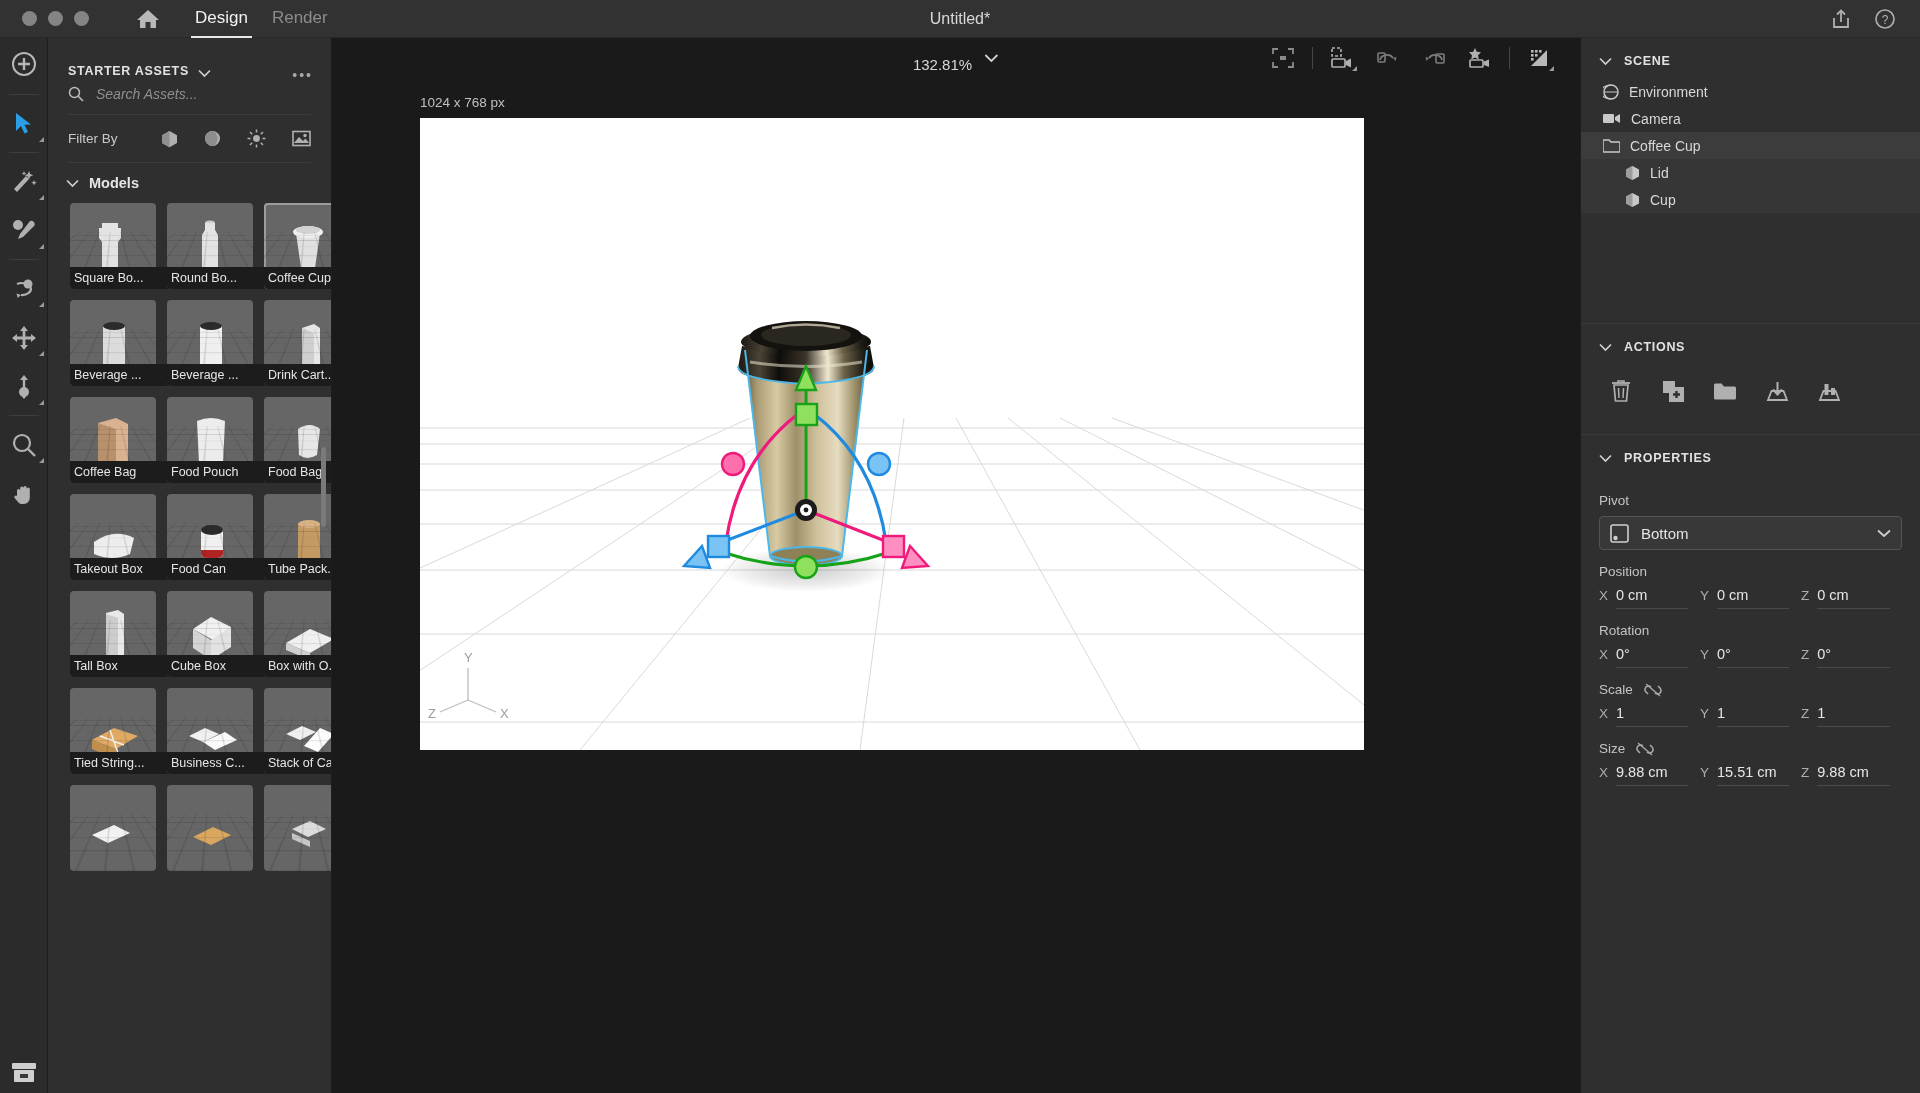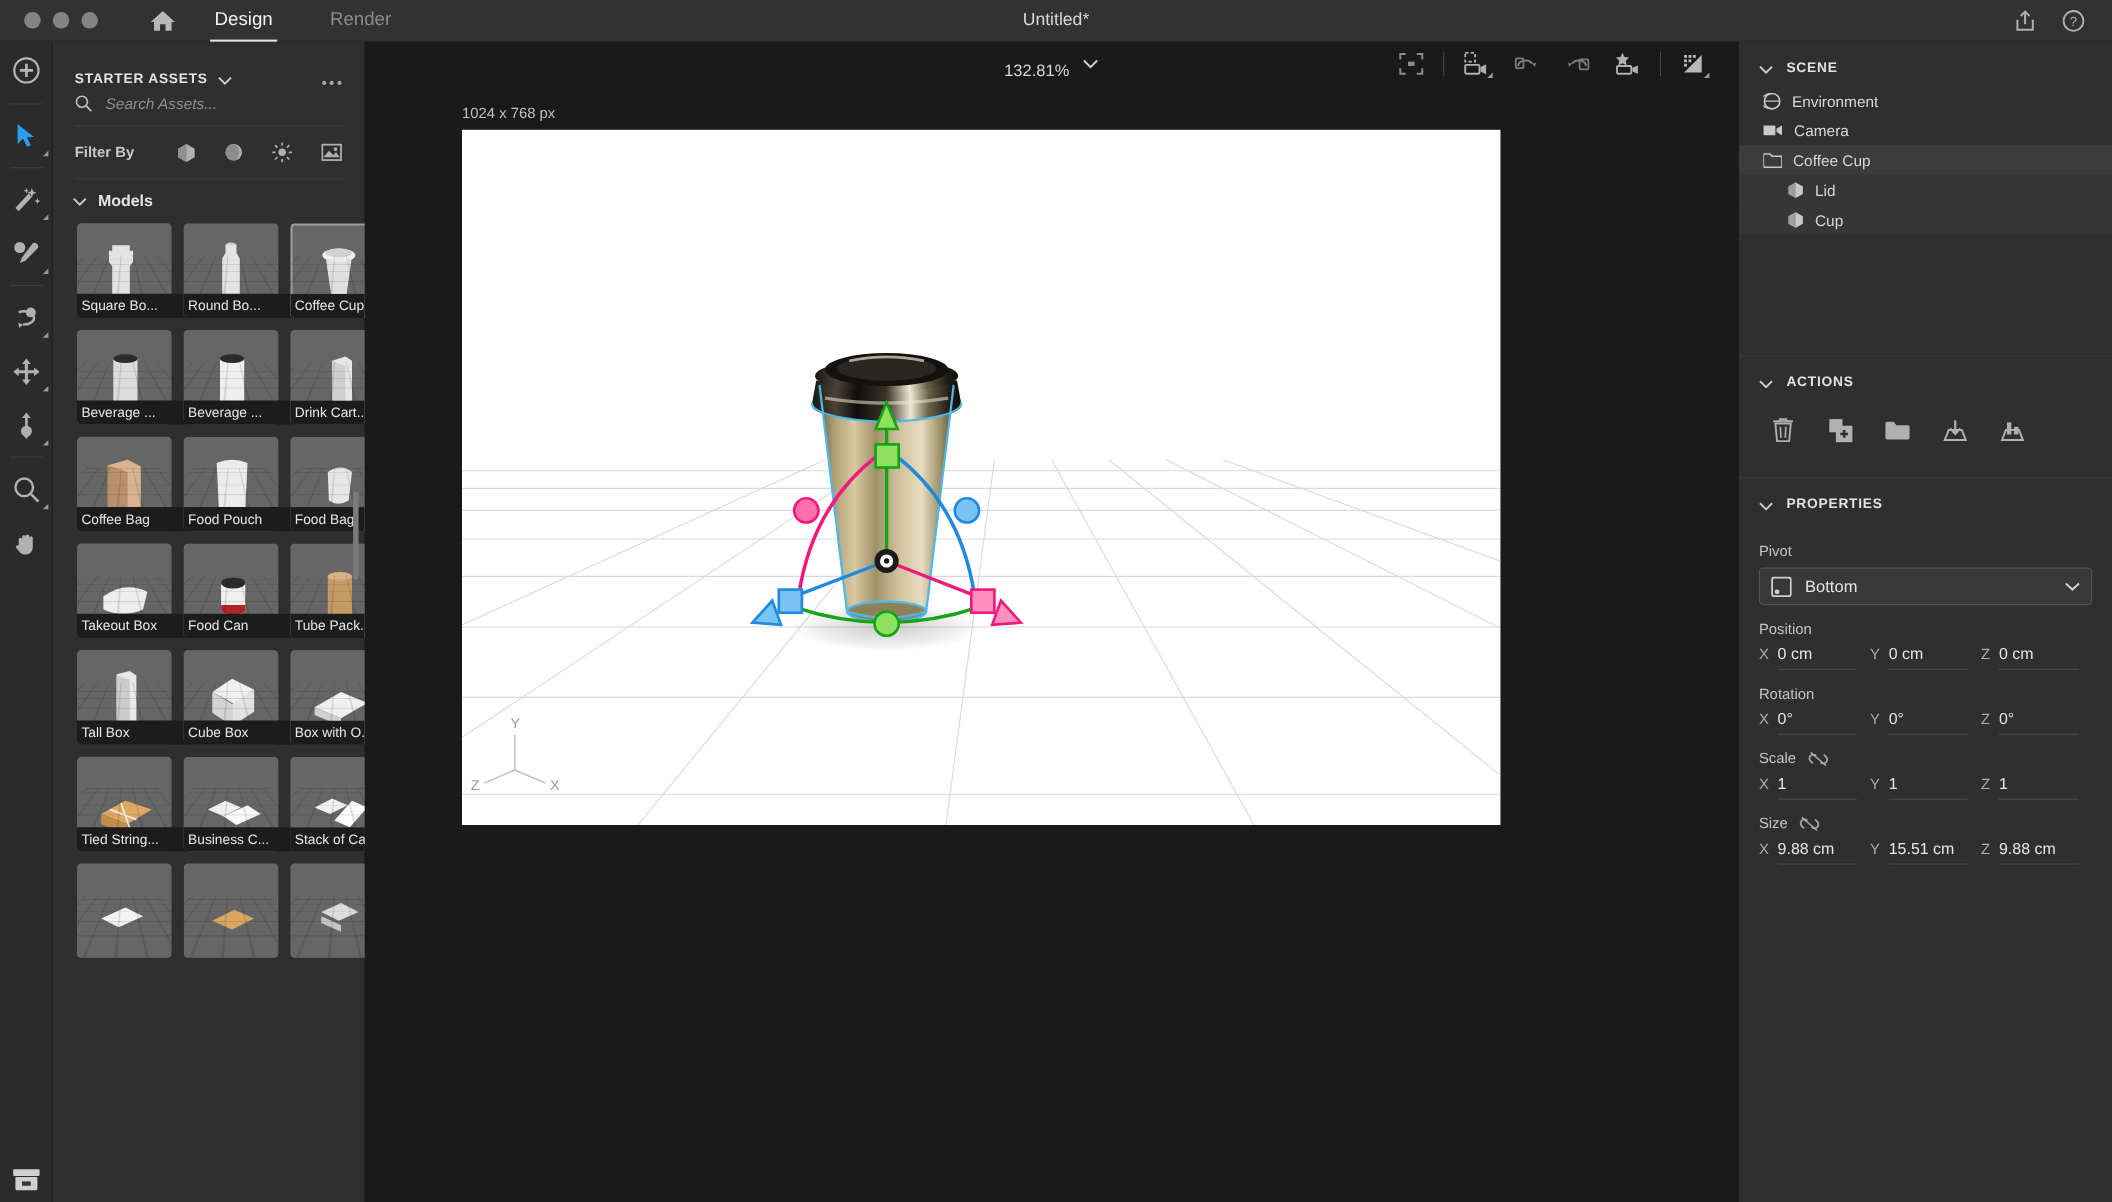--- a/index.html
+++ b/index.html
@@ -13,21 +13,21 @@
   .app { position: relative; width: 1920px; height: 1093px; display: flex; flex-direction: column; }
 
   
   .titlebar {
     height: 38px; background: #323232; display: flex; align-items: center;
     flex: 0 0 38px; position: relative; border-bottom: 1px solid #282828;
   }
   .traffic { display: flex; gap: 11px; padding-left: 22px; }
   .dot { width: 15px; height: 15px; border-radius: 50%; background: #848484; }
   .home-btn { margin-left: 42px; width: 34px; height: 34px; display: flex; align-items: center; justify-content: center; }
-  .tabs { display: flex; align-items: flex-end; height: 38px; margin-left: 26px; gap: 44px; }
+  .tabs { display: flex; align-items: flex-end; height: 38px; margin-left: 26px; gap: 16px; }
   .tab { font-size: 17px; color: #8c8c8c; padding: 0 4px 10px 4px; position: relative; }
   .tab.active { color: #f2f2f2; }
   .tab.active::after {
     content: ""; position: absolute; left: 0; right: 0; bottom: 0; height: 2px; background: #e8e8e8;
   }
   .doc-title {
     position: absolute; left: 0; right: 0; text-align: center; font-size: 16px; color: #d8d8d8;
     pointer-events: none;
   }
   .title-right { margin-left: auto; display: flex; align-items: center; gap: 22px; padding-right: 24px; }
@@ -62,21 +62,21 @@
   }
   .assets-title { font-size: 12.5px; letter-spacing: 0.7px; font-weight: bold; color: #e2e2e2; }
   .assets-dots { margin-left: auto; color: #a8a8a8; letter-spacing: 2px; font-size: 14px; line-height: 6px; }
   .search-row { display: flex; align-items: center; gap: 12px; padding: 8px 20px 12px 20px; }
   .search-input {
     background: transparent; border: none; outline: none; color: #d5d5d5;
     font-size: 14px; font-style: italic; font-family: "Liberation Sans", sans-serif; width: 190px;
   }
   .search-input::placeholder { color: #8f8f8f; font-style: italic; }
   .hr { height: 1px; background: #3c3c3c; margin: 0 20px; }
-  .filter-row { display: flex; align-items: center; padding: 14px 20px 14px 20px; font-weight: bold; }
+  .filter-row { display: flex; align-items: center; padding: 14px 20px 14px 20px; }
   .filter-label { font-size: 13.5px; color: #c9c9c9; }
   .filter-icons { margin-left: auto; display: flex; gap: 26px; align-items: center; }
   .section-row { display: flex; align-items: center; gap: 10px; padding: 12px 20px 8px 18px; }
   .section-name { font-size: 14.5px; font-weight: bold; color: #e4e4e4; }
 
   .grid-wrap { flex: 1 1 auto; overflow: hidden; position: relative; }
   .grid {
     display: grid; grid-template-columns: repeat(3, 86px); gap: 11px;
     padding: 4px 20px 20px 22px;
   }
@@ -115,21 +115,21 @@
   .canvas-label { position: absolute; font-size: 13.5px; color: #c0c0c0; }
   .canvas {
     position: absolute; background: #ffffff; overflow: hidden;
   }
 
   
   .right {
     width: 340px; flex: 0 0 340px; background: #2f2f2f; display: flex; flex-direction: column;
     border-left: 1px solid #1e1e1e;
   }
-  .panel-head { display: flex; align-items: flex-end; gap: 12px; padding: 16px 18px 10px 18px; }
+  .panel-head { display: flex; align-items: center; gap: 12px; padding: 16px 18px 10px 18px; }
   .panel-title { font-size: 12.5px; letter-spacing: 0.7px; font-weight: bold; color: #e2e2e2; }
   .tree-item {
     display: flex; align-items: center; gap: 10px; height: 27px; padding-left: 22px; font-size: 14px; color: #d8d8d8;
   }
   .tree-item.child { padding-left: 44px; }
   .tree-item.sel { background: #3c3c3c; }
   .tree-item.sel-child { background: #363636; }
   .panel-sep { height: 1px; background: #3a3a3a; margin-top: 12px; }
   .actions-row { display: flex; gap: 0; padding: 10px 12px 14px 14px; }
   .action-btn { width: 52px; height: 34px; display: flex; align-items: center; justify-content: center; }

